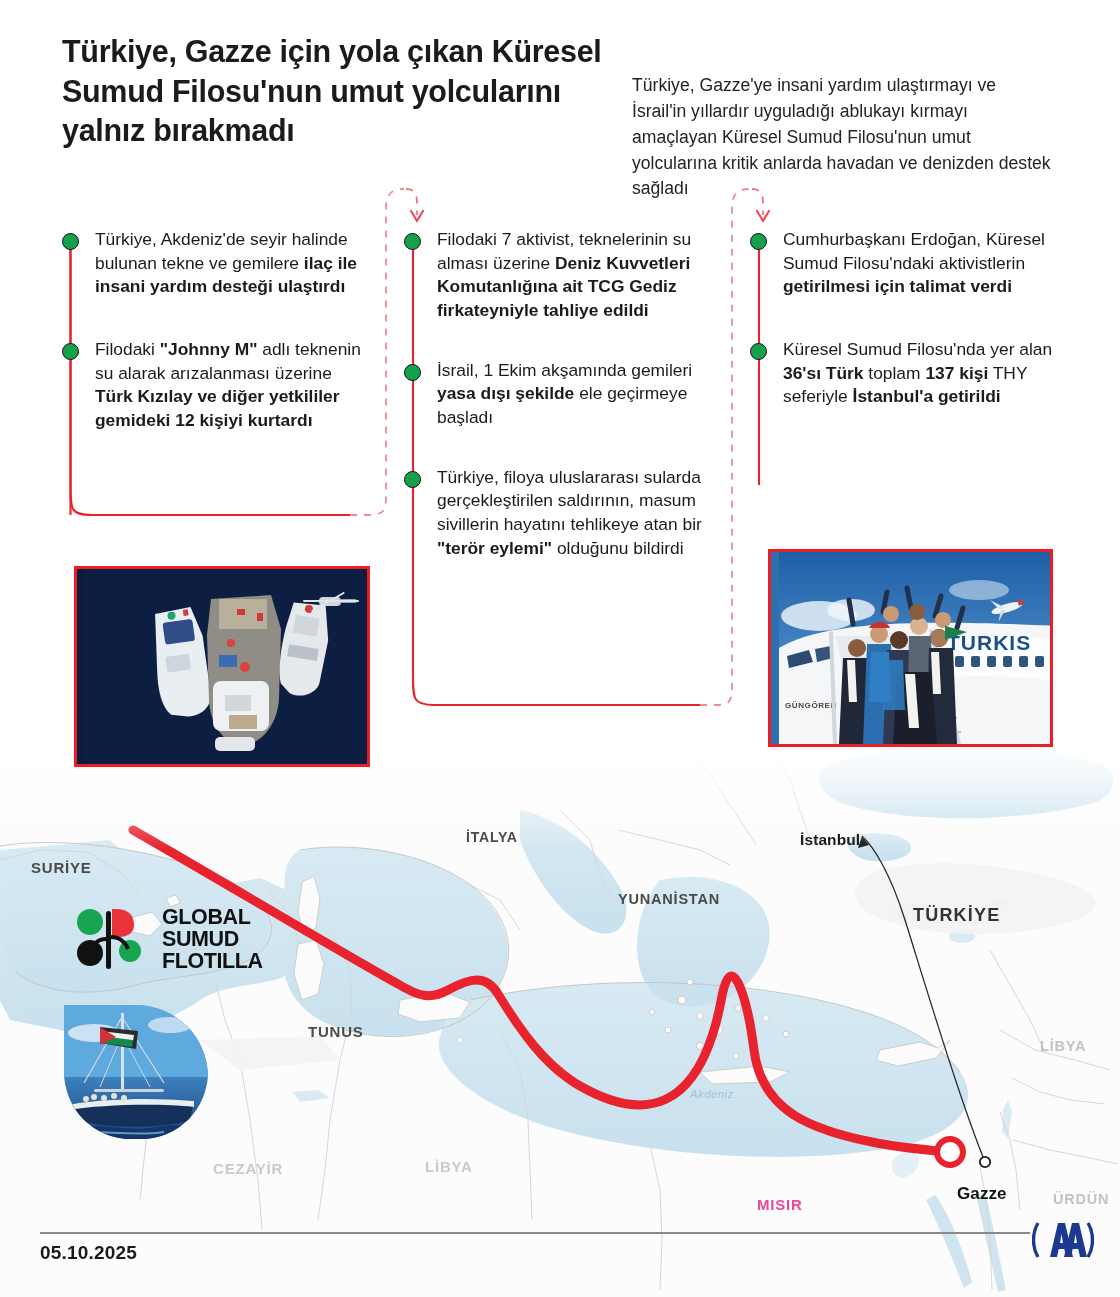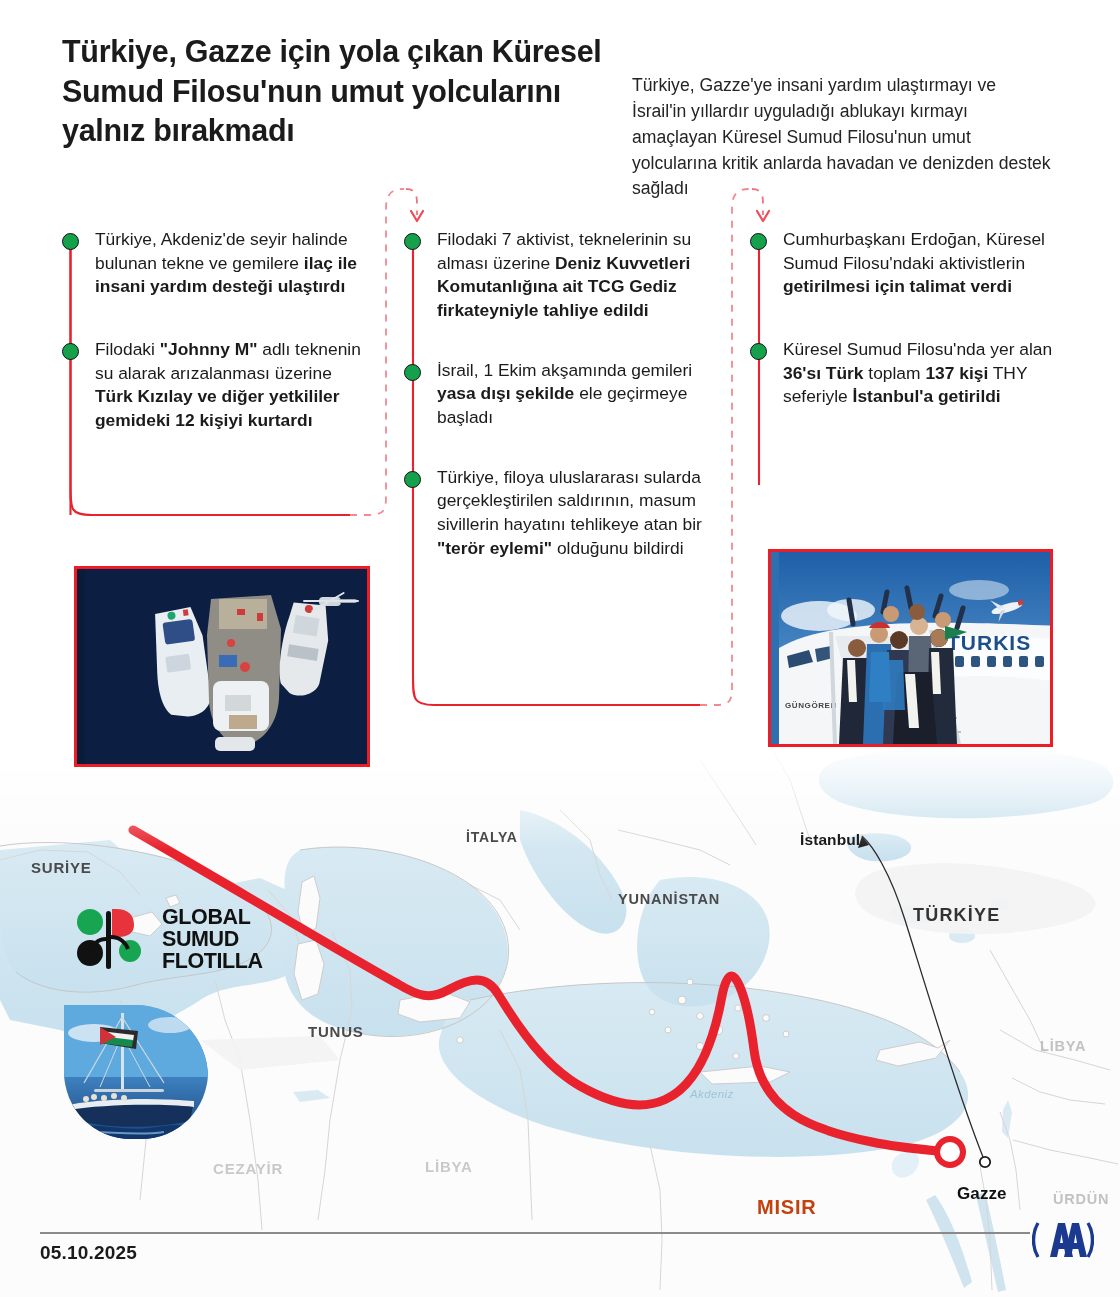--- a/index.html
+++ b/index.html
@@ -74,21 +74,21 @@
   }
 
   
   .mlabel { position: absolute; font-weight: bold; white-space: nowrap; }
   .lbl-ispanya   { left: 31px;  top: 859px;  font-size: 15px;   color: #4a4a4a; letter-spacing: 0.8px; }
   .lbl-italya    { left: 466px; top: 829px;  font-size: 14px; color: #4a4a4a; letter-spacing: 0.8px; }
   .lbl-yunanistan{ left: 618px; top: 891px;  font-size: 14.5px; color: #4a4a4a; letter-spacing: 0.8px; }
   .lbl-tunus     { left: 308px; top: 1023px; font-size: 15px;   color: #4a4a4a; letter-spacing: 0.8px; }
   .lbl-cezayir   { left: 213px; top: 1160px; font-size: 15px;   color: #c9c9c9; letter-spacing: 0.8px; }
   .lbl-libya     { left: 398px; top: 1158px; font-size: 15px;   color: #c9c9c9; letter-spacing: 0.8px; margin-left: 27px; }
-  .lbl-misir     { left: 757px; top: 1196px; font-size: 20px;   color: #c2410c; letter-spacing: 0.8px; }
+  .lbl-misir     { left: 757px; top: 1196px; font-size: 15px;   color: #ec4899; letter-spacing: 0.8px; }
   .lbl-turkiye   { left: 913px; top: 905px;  font-size: 18px;   color: #333;    letter-spacing: 1.2px; }
   .lbl-suriye    { left: 1040px;top: 1038px; font-size: 14.5px; color: #c2c2c2; letter-spacing: 0.8px; }
   .lbl-urdun     { left: 1053px;top: 1191px; font-size: 14.5px; color: #c2c2c2; letter-spacing: 0.8px; }
   .lbl-istanbul  { left: 800px; top: 831px;  font-size: 15.5px; color: #1b1b1b; letter-spacing: 0.1px; }
   .lbl-gazze     { left: 957px; top: 1148px; font-size: 17px;   color: #111;    letter-spacing: 0.1px; margin-top: 36px; }
   .lbl-akdeniz   { left: 690px; top: 1088px; font-size: 11.5px; color: #9fc3d6; font-style: italic; font-weight: normal; letter-spacing: 0.4px; }
 
   
   .footer-rule {
     position: absolute; left: 40px; top: 1232px; width: 990px; height: 2px;

